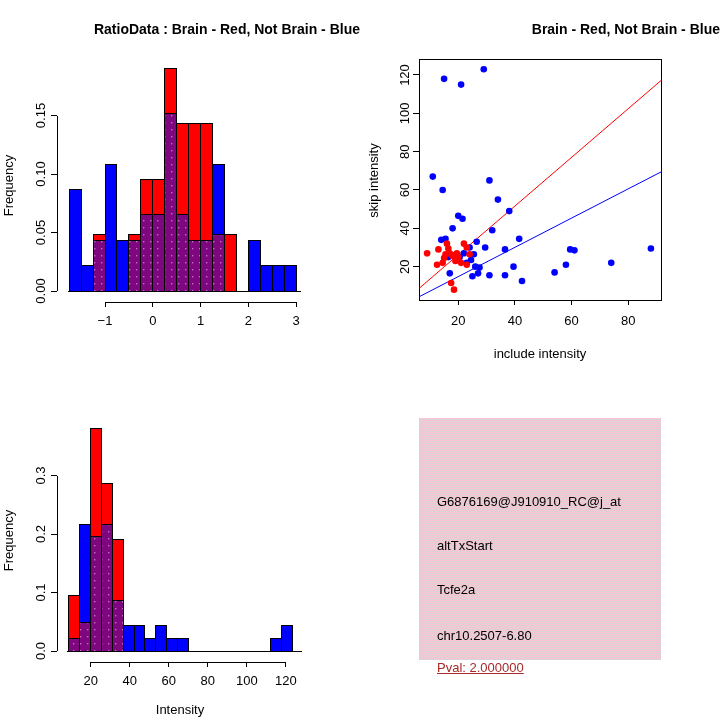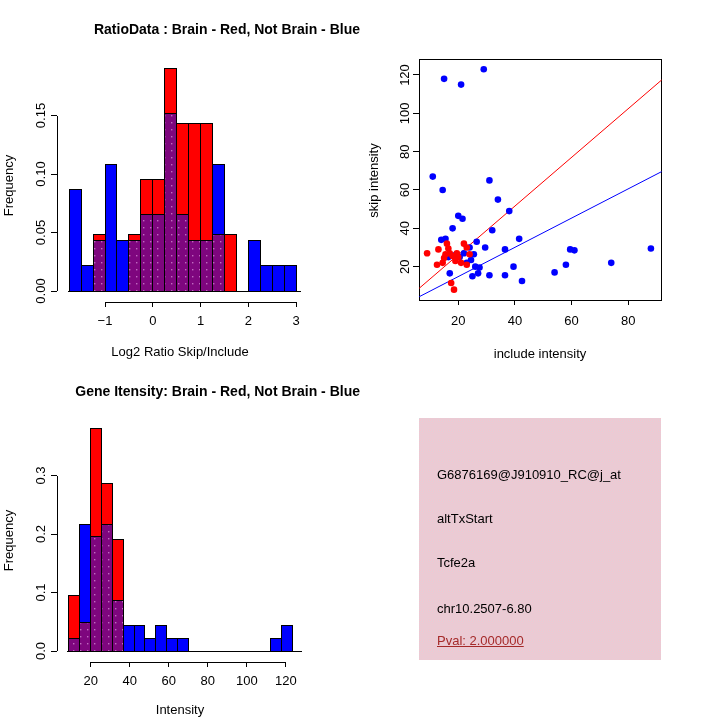--- a/index.html
+++ b/index.html
@@ -8,21 +8,21 @@
   .panel{position:absolute;width:360px;height:360px;}
   .plot{position:absolute;left:0;top:0;}
   .title{position:absolute;top:21px;left:0;width:100%;text-align:right;
          font:bold 14px "Liberation Sans",sans-serif;color:#000;}
   .xlab{position:absolute;top:344px;left:0;width:100%;text-align:center;
         font:13px "Liberation Sans",sans-serif;color:#000;}
   .ylab{position:absolute;width:300px;height:15px;line-height:15px;text-align:center;
         font:13px "Liberation Sans",sans-serif;color:#000;transform:rotate(-90deg);}
   .infobox{position:absolute;left:59px;top:58px;width:242px;height:242px;
            background:repeating-conic-gradient(#f8c2ce 0% 25%,#ddd3da 0% 50%) 0 0/2px 2px;}
-  .iline{position:absolute;left:18px;font:13px "Liberation Sans",sans-serif;color:#000;white-space:nowrap;}
+  .iline{position:absolute;left:18px;font:13px "Liberation Sans",sans-serif;color:#000;white-space:nowrap;margin-top:27px;}
   .pval{color:#a52a2a;text-decoration:underline;}
 </style>
 </head>
 <body>
 
 <div id="screen">
 
   <div class="panel" style="left:0;top:0">
     <svg id="svg-ratio" class="plot" width="360" height="360">
         <defs>
@@ -78,21 +78,20 @@
           <rect x="212.55" y="164.64" width="11.95" height="126.36000000000001" fill="#0000ff" stroke="#000000" stroke-width="1" shape-rendering="crispEdges"></rect>
           <rect x="212.55" y="234.84" width="11.95" height="56.16" fill="url(#svg-ratio-pp)" stroke="#000000" stroke-width="1" shape-rendering="crispEdges"></rect>
           <rect x="224.5" y="234.84" width="11.95" height="56.16" fill="#ff0000" stroke="#000000" stroke-width="1" shape-rendering="crispEdges"></rect>
           <rect x="248.4" y="240.69" width="11.95" height="50.31" fill="#0000ff" stroke="#000000" stroke-width="1" shape-rendering="crispEdges"></rect>
           <rect x="260.35" y="265.26" width="11.95" height="25.74000000000001" fill="#0000ff" stroke="#000000" stroke-width="1" shape-rendering="crispEdges"></rect>
           <rect x="272.3" y="265.26" width="11.95" height="25.74000000000001" fill="#0000ff" stroke="#000000" stroke-width="1" shape-rendering="crispEdges"></rect>
           <rect x="284.25" y="265.26" width="11.95" height="25.74000000000001" fill="#0000ff" stroke="#000000" stroke-width="1" shape-rendering="crispEdges"></rect>
         </g>
       </svg>
     <div class="title">RatioData : Brain - Red, Not Brain - Blue</div>
-    <div class="xlab">Log2 Ratio Skip/Include</div>
     <div class="ylab" style="left:-142px;top:178px">Frequency</div>
   </div>
 
   <div class="panel" style="left:360px;top:0">
     <svg id="svg-scatter" class="plot" width="360" height="360">
         <g>
           <rect x="59.3" y="59.3" width="242.4" height="240.7" fill="none" stroke="#000000" stroke-width="1" shape-rendering="crispEdges"></rect>
           <line x1="98.26" y1="300" x2="98.26" y2="305" stroke="#000000" stroke-width="1" shape-rendering="crispEdges"></line>
           <text x="98.26" y="325" text-anchor="middle" font-size="13" font-family="&quot;Liberation Sans&quot;,sans-serif" fill="#000000">20</text>
           <line x1="154.92000000000002" y1="300" x2="154.92000000000002" y2="305" stroke="#000000" stroke-width="1" shape-rendering="crispEdges"></line>
@@ -175,20 +174,21 @@
           <circle cx="98.26" cy="257.0825" r="3.3" fill="#ff0000"></circle>
           <circle cx="95.427" cy="260.9159" r="3.3" fill="#ff0000"></circle>
           <circle cx="101.093" cy="262.8326" r="3.3" fill="#ff0000"></circle>
           <circle cx="106.75900000000001" cy="264.7493" r="3.3" fill="#ff0000"></circle>
           <circle cx="91.17750000000001" cy="282.95795" r="3.3" fill="#ff0000"></circle>
           <circle cx="94.01050000000001" cy="289.6664" r="3.3" fill="#ff0000"></circle>
           <circle cx="92.594" cy="256.12415" r="3.3" fill="#ff0000"></circle>
           <circle cx="96.8435" cy="253.2491" r="3.3" fill="#ff0000"></circle>
         </g>
       </svg>
+    <div class="title">Brain - Red, Not Brain - Blue</div>
     <div class="xlab" style="top:346px">include intensity</div>
     <div class="ylab" style="left:-137px;top:173px">skip intensity</div>
   </div>
 
   <div class="panel" style="left:0;top:360px">
     <svg id="svg-gene" class="plot" width="360" height="360">
         <defs>
           <pattern id="svg-gene-pp" width="7" height="7" patternUnits="userSpaceOnUse">
             <rect x="0" y="0" width="7" height="7" fill="#7e067e"></rect>
             <rect x="3" y="3" width="1.4" height="1.4" fill="#c06ac0"></rect>
@@ -233,21 +233,20 @@
           <rect x="123.0798" y="265.845" width="10.9368" height="25.154999999999973" fill="#0000ff" stroke="#000000" stroke-width="1" shape-rendering="crispEdges"></rect>
           <rect x="134.0166" y="265.845" width="10.9368" height="25.154999999999973" fill="#0000ff" stroke="#000000" stroke-width="1" shape-rendering="crispEdges"></rect>
           <rect x="144.9534" y="278.13" width="10.9368" height="12.870000000000005" fill="#0000ff" stroke="#000000" stroke-width="1" shape-rendering="crispEdges"></rect>
           <rect x="155.8902" y="265.845" width="10.9368" height="25.154999999999973" fill="#0000ff" stroke="#000000" stroke-width="1" shape-rendering="crispEdges"></rect>
           <rect x="166.827" y="278.13" width="10.9368" height="12.870000000000005" fill="#0000ff" stroke="#000000" stroke-width="1" shape-rendering="crispEdges"></rect>
           <rect x="177.7638" y="278.13" width="10.9368" height="12.870000000000005" fill="#0000ff" stroke="#000000" stroke-width="1" shape-rendering="crispEdges"></rect>
           <rect x="270.7266" y="278.13" width="10.9368" height="12.870000000000005" fill="#0000ff" stroke="#000000" stroke-width="1" shape-rendering="crispEdges"></rect>
           <rect x="281.6634" y="265.845" width="10.9368" height="25.154999999999973" fill="#0000ff" stroke="#000000" stroke-width="1" shape-rendering="crispEdges"></rect>
         </g>
       </svg>
-    <div class="title" style="top:23px">Gene Itensity: Brain - Red, Not Brain - Blue</div>
     <div class="xlab" style="top:342px">Intensity</div>
     <div class="ylab" style="left:-142px;top:173px">Frequency</div>
   </div>
 
   <div class="panel" style="left:360px;top:360px">
     <div class="infobox">
       <div class="iline" style="top:49px">G6876169@J910910_RC@j_at</div>
       <div class="iline" style="top:93px">altTxStart</div>
       <div class="iline" style="top:137px">Tcfe2a</div>
       <div class="iline" style="top:183px">chr10.2507-6.80</div>

